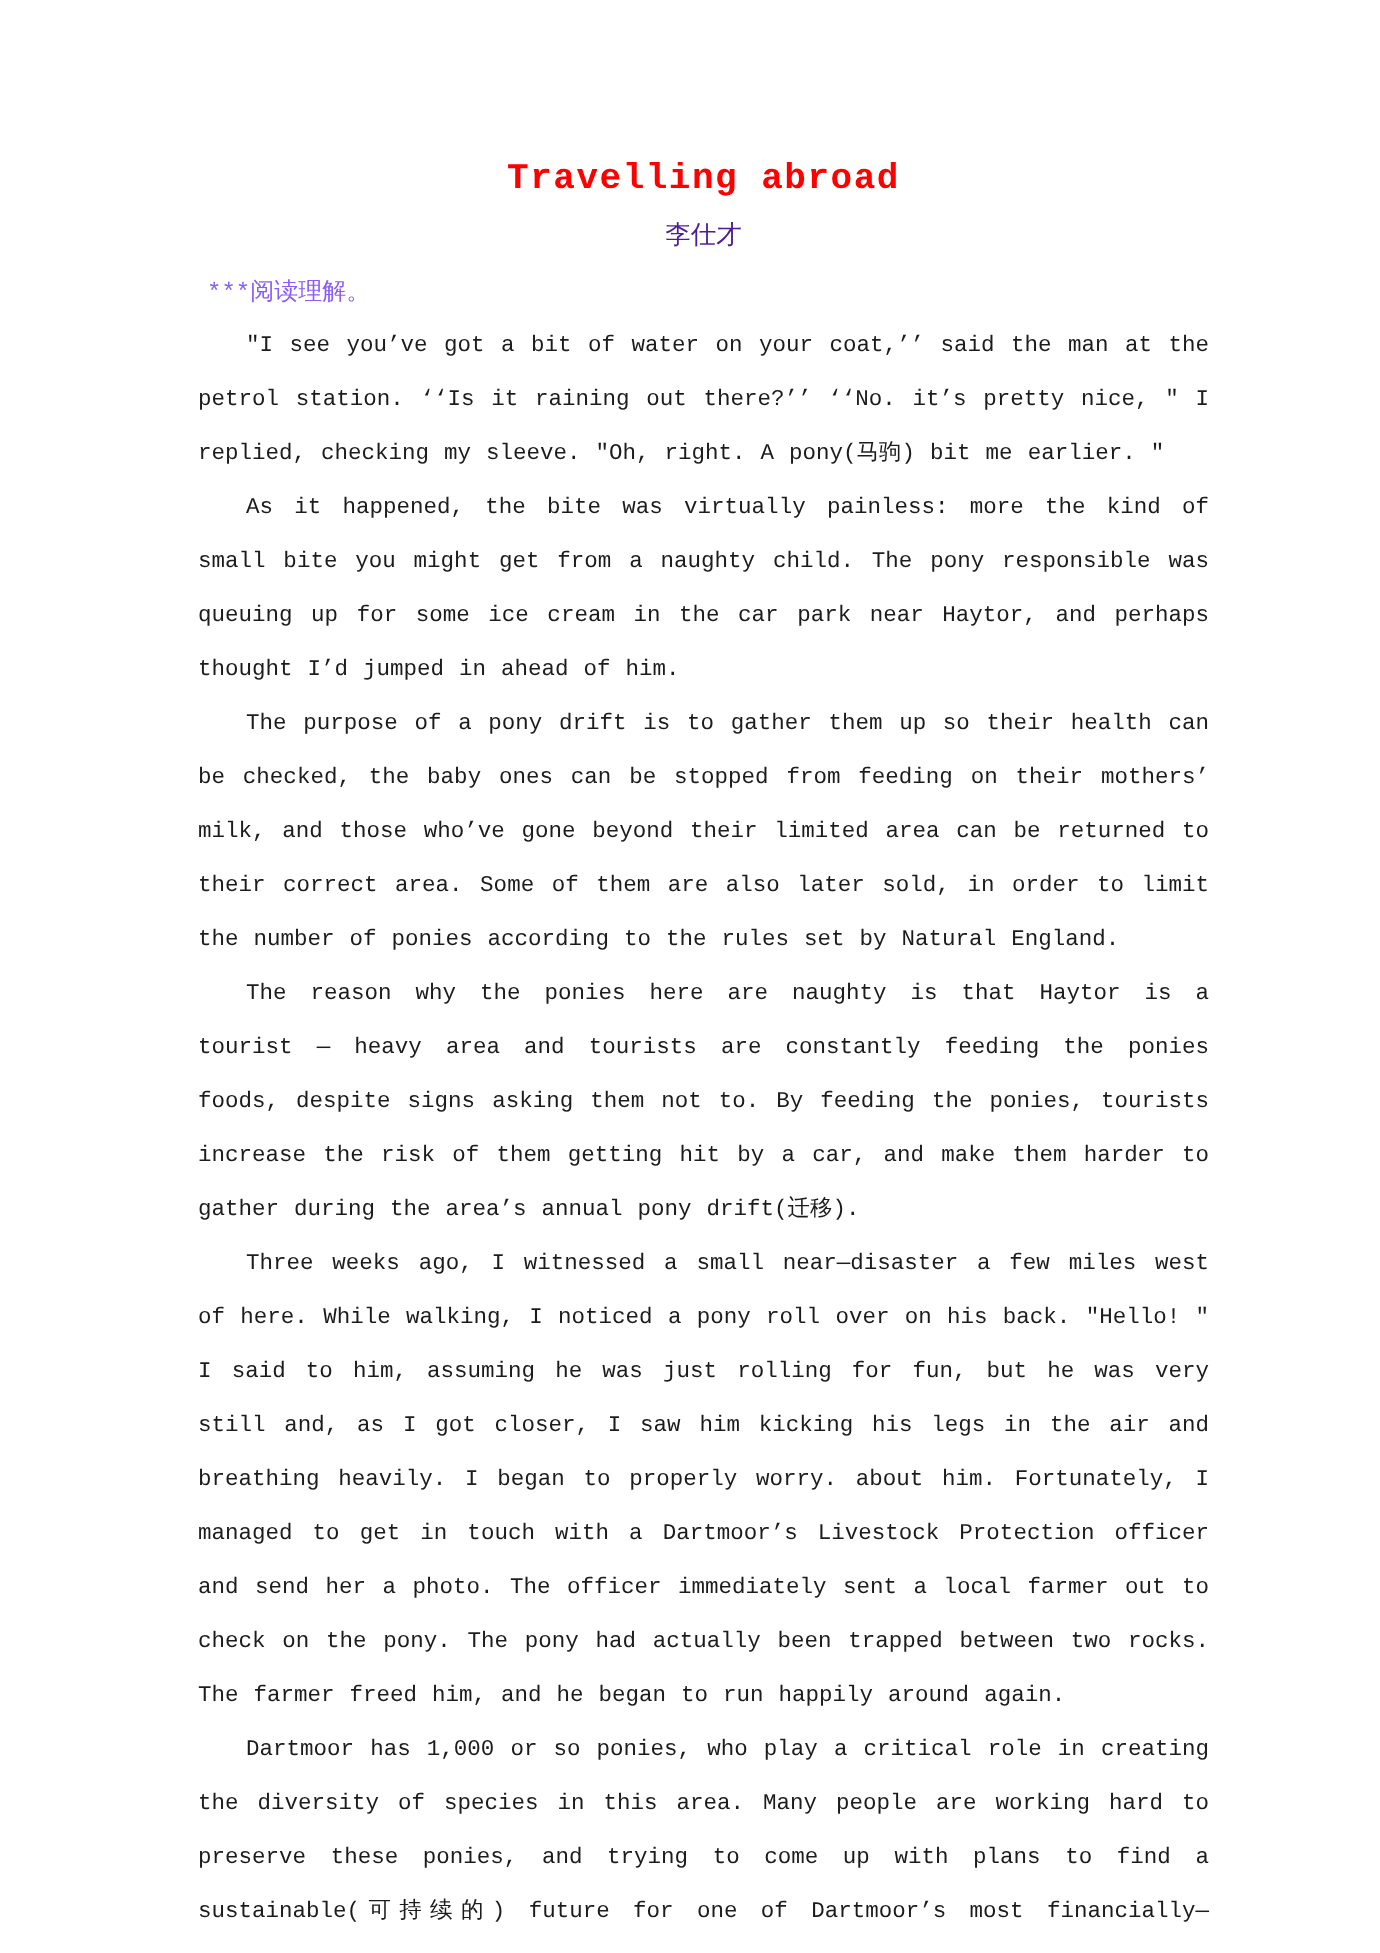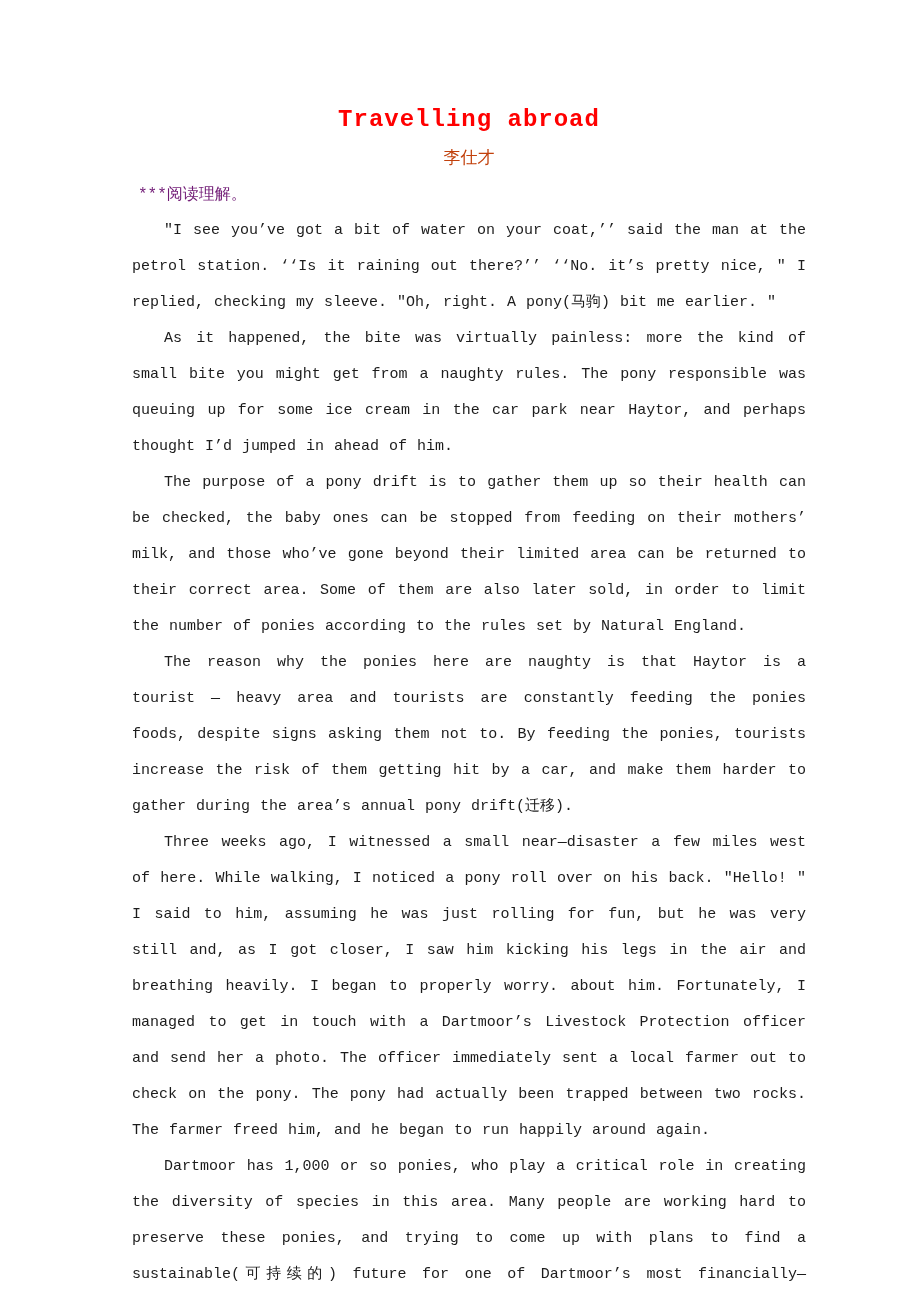--- a/index.html
+++ b/index.html
@@ -29,28 +29,28 @@
     letter-spacing: 1px;
     line-height: 28px;
     font-family: "Liberation Mono", "DejaVu Sans Mono", monospace;
   }
   .doc-author {
     margin: 0 0 9px 0;
     text-align: center;
     font-size: 17px;
     font-weight: normal;
     line-height: 24px;
-    color: #c2410c;
+    color: #4c1d95;
   }
   .section-label {
     margin: 0 0 3px 0;
     padding-left: 6px;
     font-size: 16px;
     line-height: 30px;
-    color: #701a75;
+    color: #8b5cf6;
   }
   .doc-body p {
     margin: 0;
     font-size: 15px;
     line-height: 36px;
     text-indent: 32px;
     text-align: justify;
     color: #1c1c1c;
     word-spacing: 1px;
   }
@@ -61,20 +61,20 @@
 <div class="page">
 
   <h1 class="doc-title" style="color: rgb(255, 0, 0);">Travelling abroad</h1>
 
   <div class="doc-author">李仕才</div>
 
   <div class="section-label">***阅读理解。</div>
 
   <div class="doc-body">
     <p>"I see you’ve got a bit of water on your coat,’’  said the man at the petrol station.  ‘‘Is it raining out there?’’  ‘‘No. it’s pretty nice, " I replied, checking my sleeve.  "Oh, right. A pony(马驹) bit me earlier. "</p>
-    <p>As it happened, the bite was virtually painless: more the kind of small bite you might get from a naughty rules. The pony responsible was queuing up for some ice cream in the car park near Haytor, and perhaps thought I’d jumped in ahead of him.</p>
+    <p>As it happened, the bite was virtually painless: more the kind of small bite you might get from a naughty child. The pony responsible was queuing up for some ice cream in the car park near Haytor, and perhaps thought I’d jumped in ahead of him.</p>
     <p>The purpose of a pony drift is to gather them up so their health can be checked, the baby ones can be stopped from feeding on their mothers’ milk, and those who’ve gone beyond their limited area can be returned to their correct area. Some of them are also later sold, in order to limit the number of ponies according to the rules set by Natural England.</p>
     <p>The reason why the ponies here are naughty is that Haytor is a tourist — heavy area and tourists are constantly feeding the ponies foods, despite signs asking them not to. By feeding the ponies, tourists increase the risk of them getting hit by a car, and make them harder to gather during the area’s annual pony drift(迁移).</p>
     <p>Three weeks ago, I witnessed a small near—disaster a few miles west of here. While walking, I noticed a pony roll over on his back.  "Hello! " I said to him, assuming he was just rolling for fun, but he was very still and, as I got closer, I saw him kicking his legs in the air and breathing heavily. I began to properly worry. about him. Fortunately, I managed to get in touch with a Dartmoor’s Livestock Protection officer and send her a photo. The officer immediately sent a local farmer out to check on the pony. The pony had actually been trapped between two rocks. The farmer freed him, and he began to run happily around again.</p>
     <p>Dartmoor has 1,000 or so ponies, who play a critical role in creating the diversity of species in this area. Many people are working hard to preserve these ponies, and trying to come up with plans to find a sustainable(可持续的) future for one of Dartmoor’s most financially—troubled elements.</p>
   </div>
 
 </div>
 
 </body></html>

